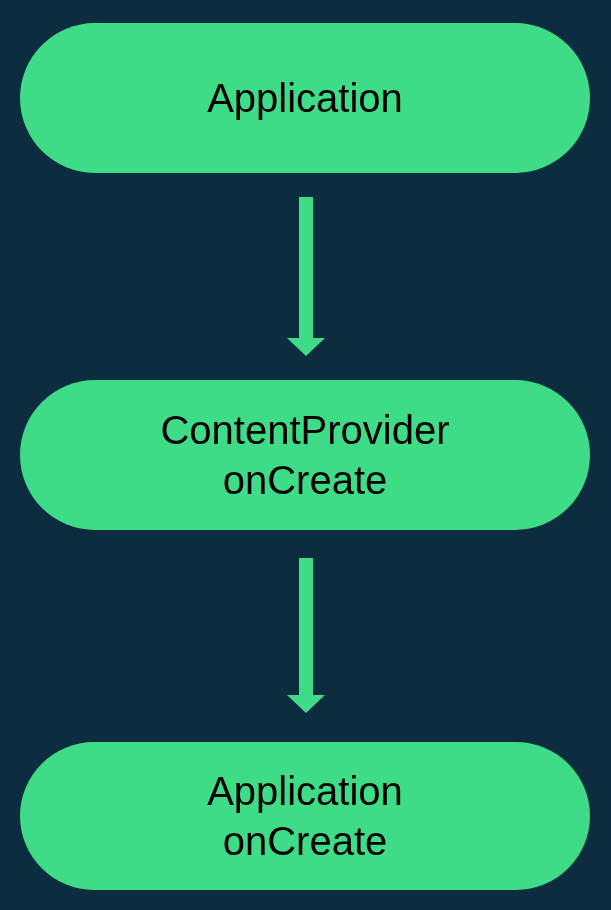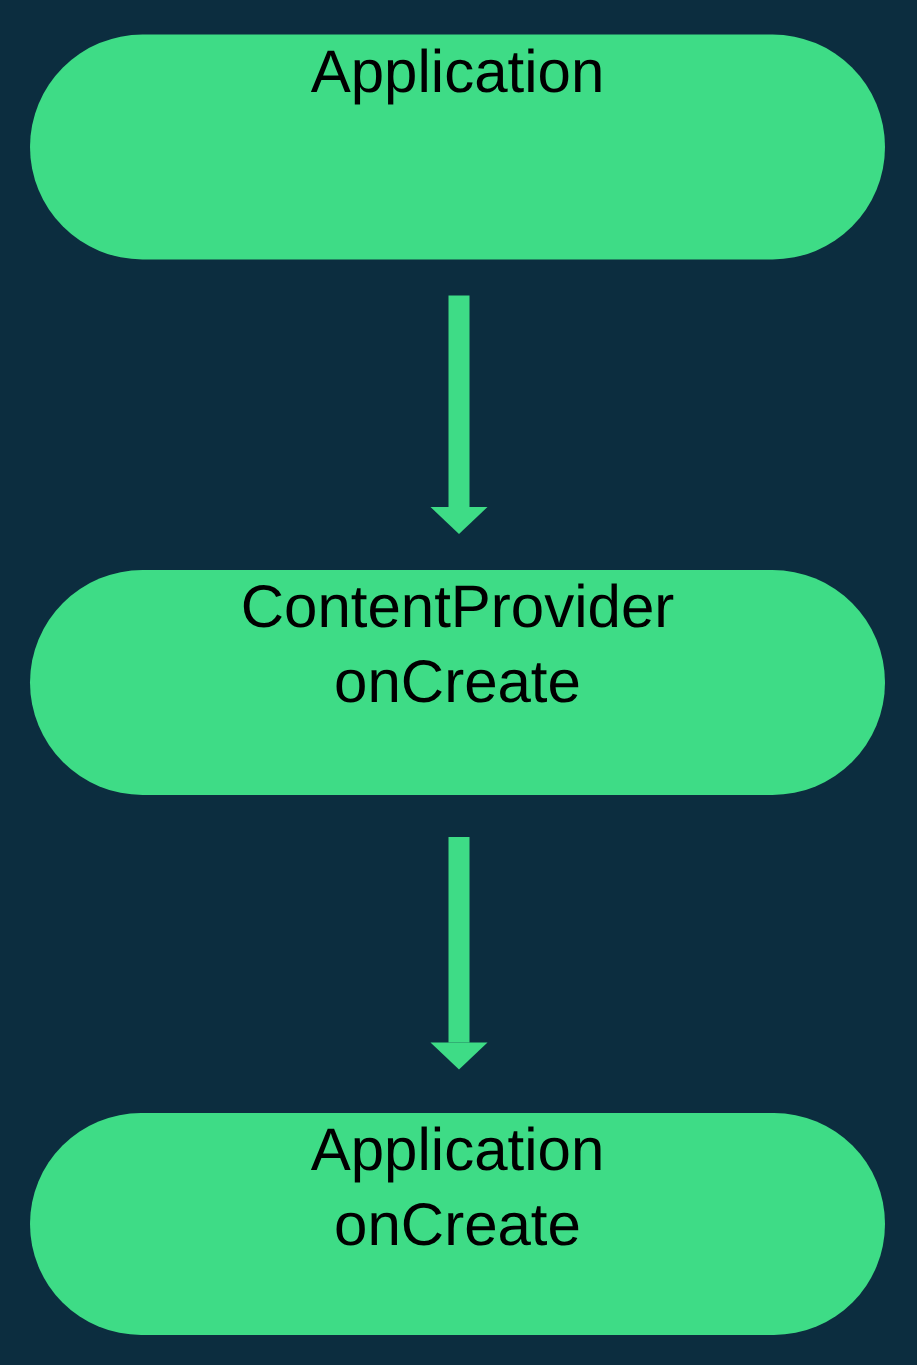--- a/index.html
+++ b/index.html
@@ -18,20 +18,21 @@
   .flow-node {
     position: absolute;
     left: 20px;
     width: 570px;
     height: 150px;
     background: #3edc86;
     border-radius: 75px;
     display: flex;
     flex-direction: column;
     align-items: center;
+    justify-content: center;
     text-align: center;
     color: #000000;
     font-size: 40px;
     line-height: 50px;
     font-weight: 400;
   }
   .node-1 { top: 23px; }
   .node-2 { top: 380px; }
   .node-3 { top: 742px; height: 148px; }
 

